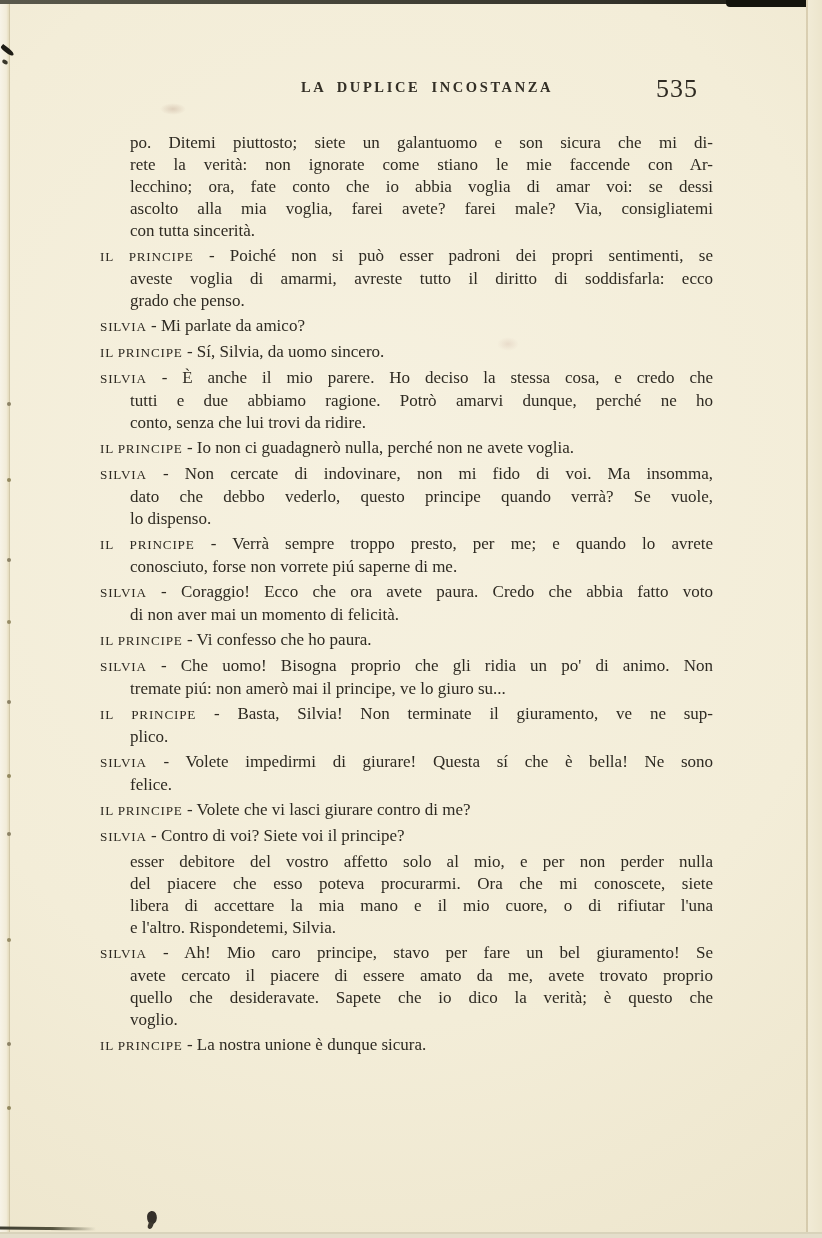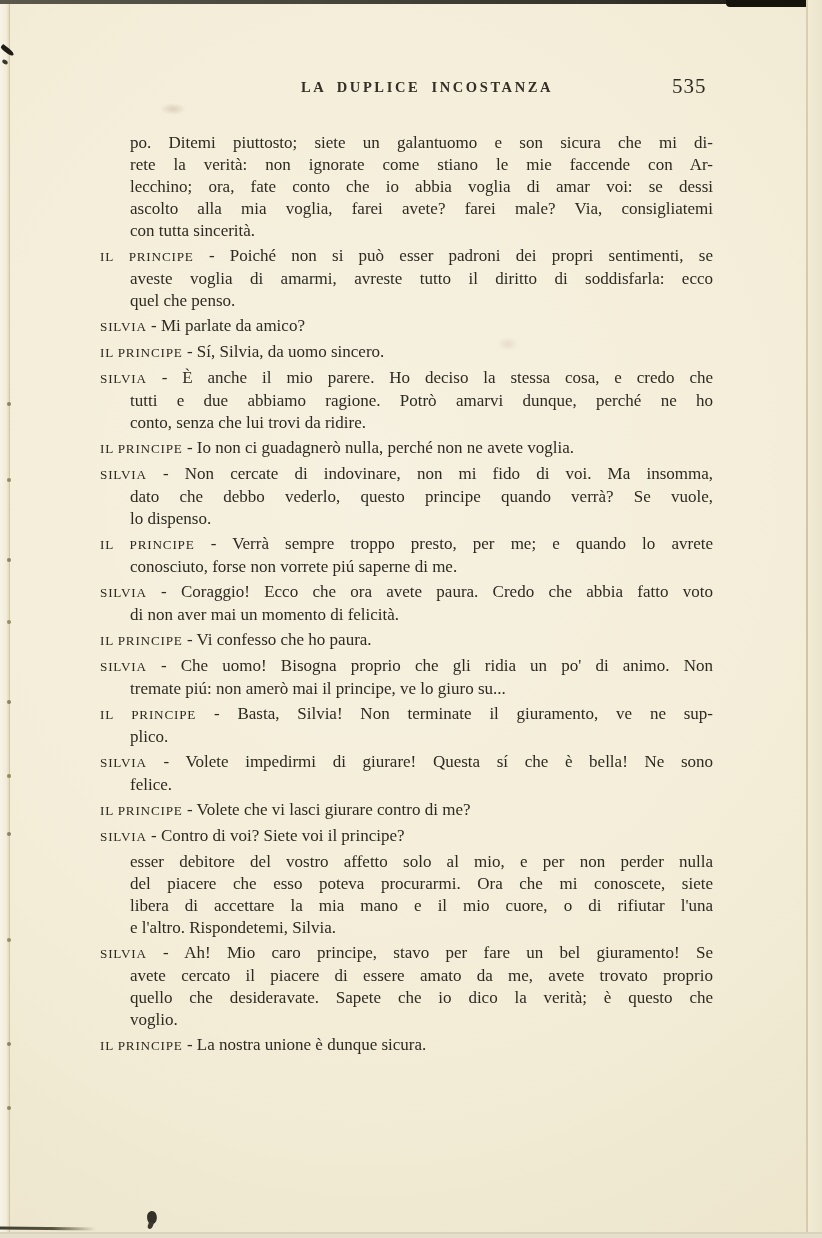--- a/index.html
+++ b/index.html
@@ -84,22 +84,22 @@
     background:radial-gradient(ellipse at center, rgba(205,175,160,.30), rgba(205,175,160,0) 70%);
     border-radius:50%;
   }
   
   .running-title{
     position:absolute;left:301px;top:79px;
     font-size:14.5px;font-weight:bold;letter-spacing:2.6px;word-spacing:5px;
     color:#332f26;
   }
   .page-number{
-    position:absolute;left:672px;top:74px;
-    font-size:21px;color:#2f2b23;letter-spacing:1px;
+    position:absolute;left:656px;top:74px;
+    font-size:26px;color:#2f2b23;letter-spacing:1px;
   }
   
   .text-block{
     position:absolute;left:100px;top:132px;width:613px;
     font-size:17px;line-height:22px;color:#2e2a22;
   }
   .para{padding-left:30px;margin-top:3px;}
   .para.first{margin-top:0;}
   .line{text-align:justify;text-align-last:justify;}
   .line.last{text-align-last:auto;}
@@ -138,21 +138,21 @@
       <div class="para first">
         <div class="line">po. Ditemi piuttosto; siete un galantuomo e son sicura che mi di-</div>
         <div class="line">rete la verità: non ignorate come stiano le mie faccende con Ar-</div>
         <div class="line">lecchino; ora, fate conto che io abbia voglia di amar voi: se dessi</div>
         <div class="line">ascolto alla mia voglia, farei avete? farei male? Via, consigliatemi</div>
         <div class="line last">con tutta sincerità.</div>
       </div>
       <div class="para">
         <div class="line speaker-line"><span class="speaker">IL PRINCIPE</span> - Poiché non si può esser padroni dei propri sentimenti, se</div>
         <div class="line">aveste voglia di amarmi, avreste tutto il diritto di soddisfarla: ecco</div>
-        <div class="line last">quel che penso.</div>
+        <div class="line last">grado che penso.</div>
       </div>
       <div class="para">
         <div class="line last speaker-line"><span class="speaker">SILVIA</span> - Mi parlate da amico?</div>
       </div>
       <div class="para">
         <div class="line last speaker-line"><span class="speaker">IL PRINCIPE</span> - Sí, Silvia, da uomo sincero.</div>
       </div>
       <div class="para">
         <div class="line speaker-line"><span class="speaker">SILVIA</span> - È anche il mio parere. Ho deciso la stessa cosa, e credo che</div>
         <div class="line">tutti e due abbiamo ragione. Potrò amarvi dunque, perché ne ho</div>

